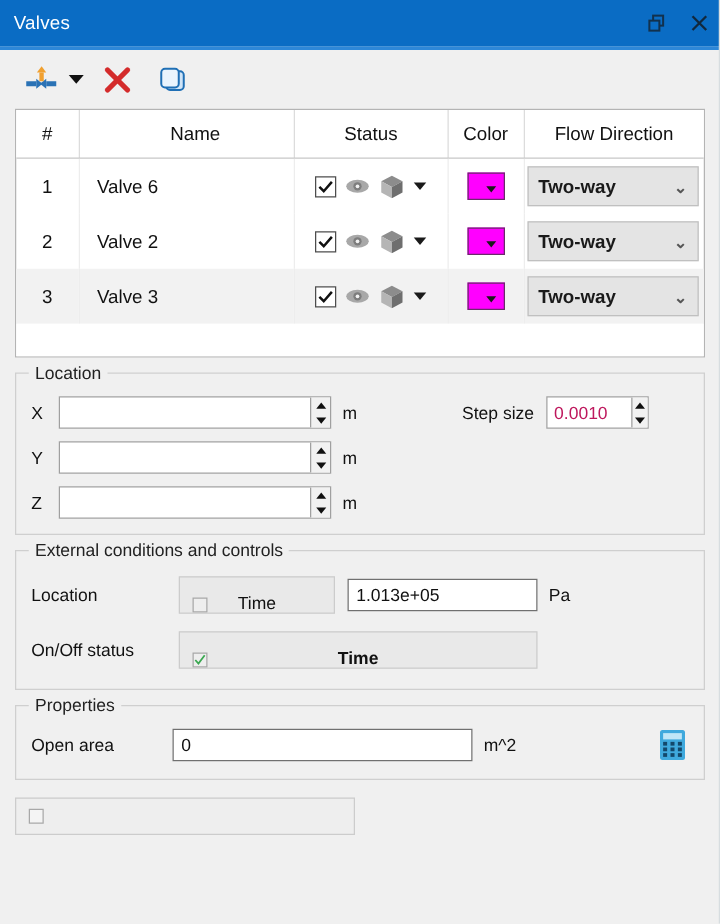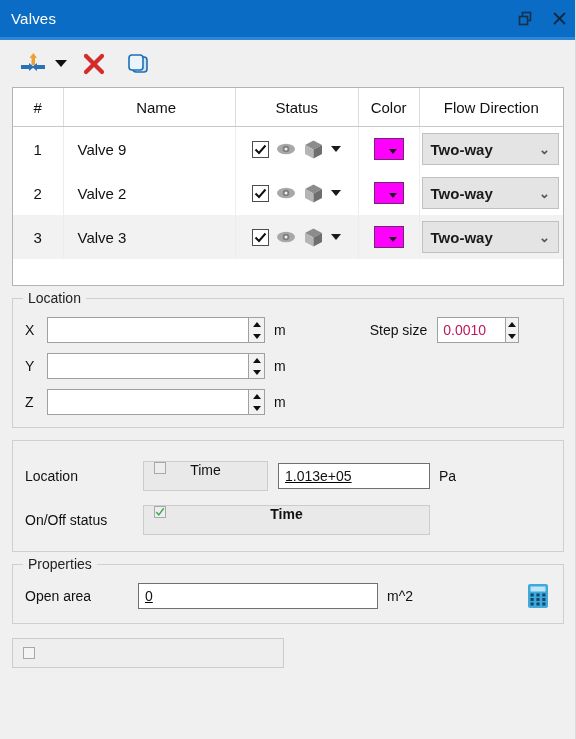--- a/index.html
+++ b/index.html
@@ -280,40 +280,39 @@
   .unit { font-size: 14px; margin-left: 9px; color: #111; }
 
   
   .field {
     height: 26px;
     border: 1px solid #707070;
     background: #fff;
     box-sizing: border-box;
     display: flex;
     align-items: center;
-    text-decoration: underline;
   }
   .field input {
     border: none;
     outline: none;
     background: transparent;
     font-family: "Liberation Sans", sans-serif;
     font-size: 14px;
     padding: 0 6px;
     width: 100%;
     color: #111;
   }
 
   
   .timebtn {
     height: 30px;
     background: #e9e9e9;
     border: 1px solid #cccccc;
     display: flex;
-    align-items: flex-start;
+    align-items: flex-end;
     box-sizing: border-box;
     cursor: pointer;
     position: relative;
   }
   .timebtn .tiny-chk {
     width: 12px;
     height: 12px;
     border: 1px solid #a8a8a8;
     background: #eeeeee;
     margin-left: 10px;
@@ -438,21 +437,21 @@
           <th class="col-name">Name</th>
           <th class="col-status">Status</th>
           <th class="col-color">Color</th>
           <th class="col-flow">Flow Direction</th>
         </tr>
       </thead>
       <tbody>
 
         <tr>
           <td class="col-num">1</td>
-          <td class="col-name">Valve 9</td>
+          <td class="col-name">Valve 6</td>
           <td class="col-status">
             <div class="status-cell">
               <span class="chk">
                 <svg width="13" height="13" viewBox="0 0 13 13">
                     <polyline points="1.5,6.5 5,10 11.5,2.5" fill="none" stroke="#111" stroke-width="2"></polyline>
                   </svg>
               </span>
               <span>
                 <svg class="eye-ico" width="20" height="14" viewBox="0 0 20 14">
                   <ellipse cx="10" cy="7" rx="9" ry="5.2" fill="#a8a8a8"></ellipse>
@@ -633,20 +632,21 @@
                 <i class="spin-dn"></i>
               </div>
           </span>
         </span>
         <span class="unit">m</span>
       </div>
     </div>
   </div>
 
   <div class="group">
+    <span class="legend">External conditions and controls</span>
     <div class="group-body" style="padding-top:20px;padding-bottom:16px;">
       <div class="row" style="margin-bottom:14px">
         <span class="lbl" style="width:118px">Location</span>
         <span class="timebtn" style="width:125px">
           <span class="tiny-chk"></span>
           <span class="btn-text">Time</span>
         </span>
         <span class="field" style="width:152px;margin-left:10px">
           <input type="text" value="1.013e+05" style="">
         </span>

